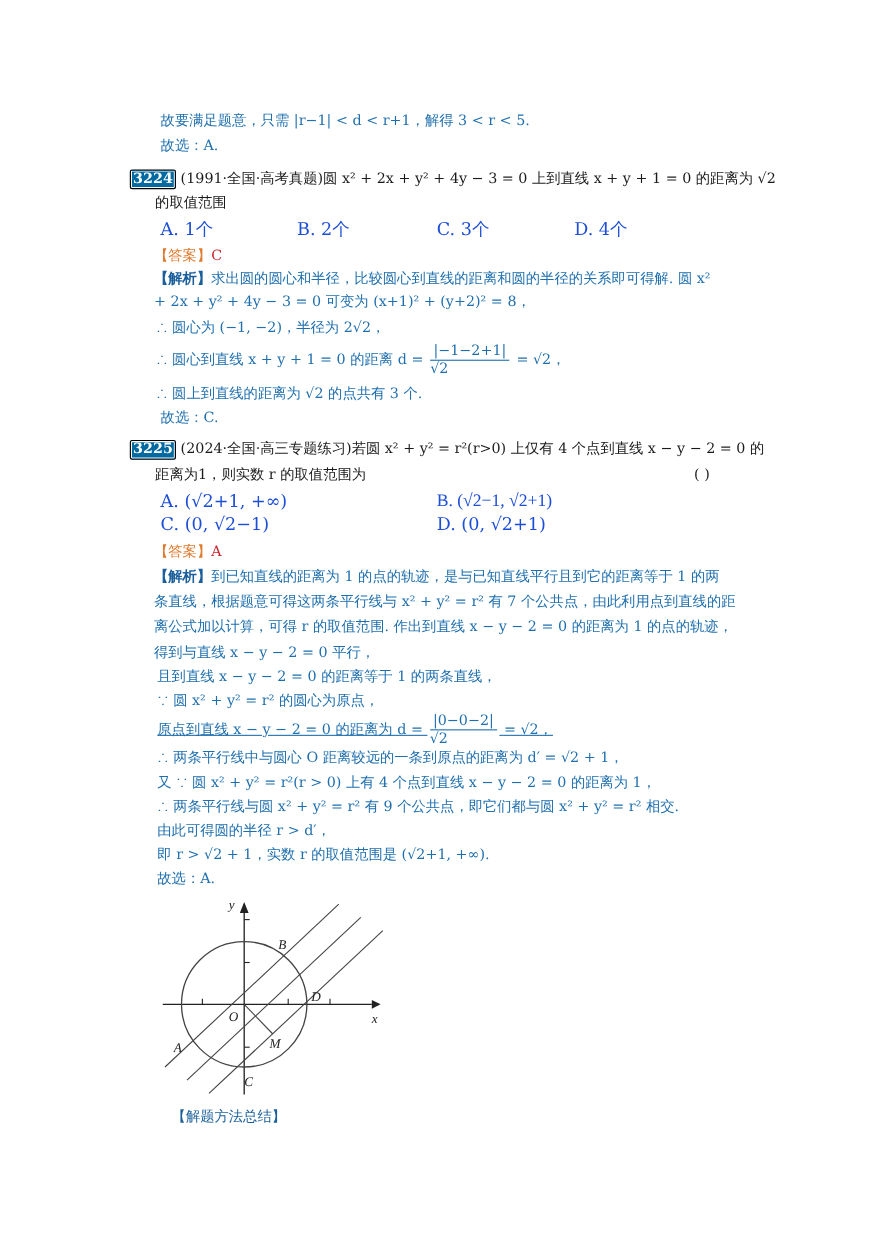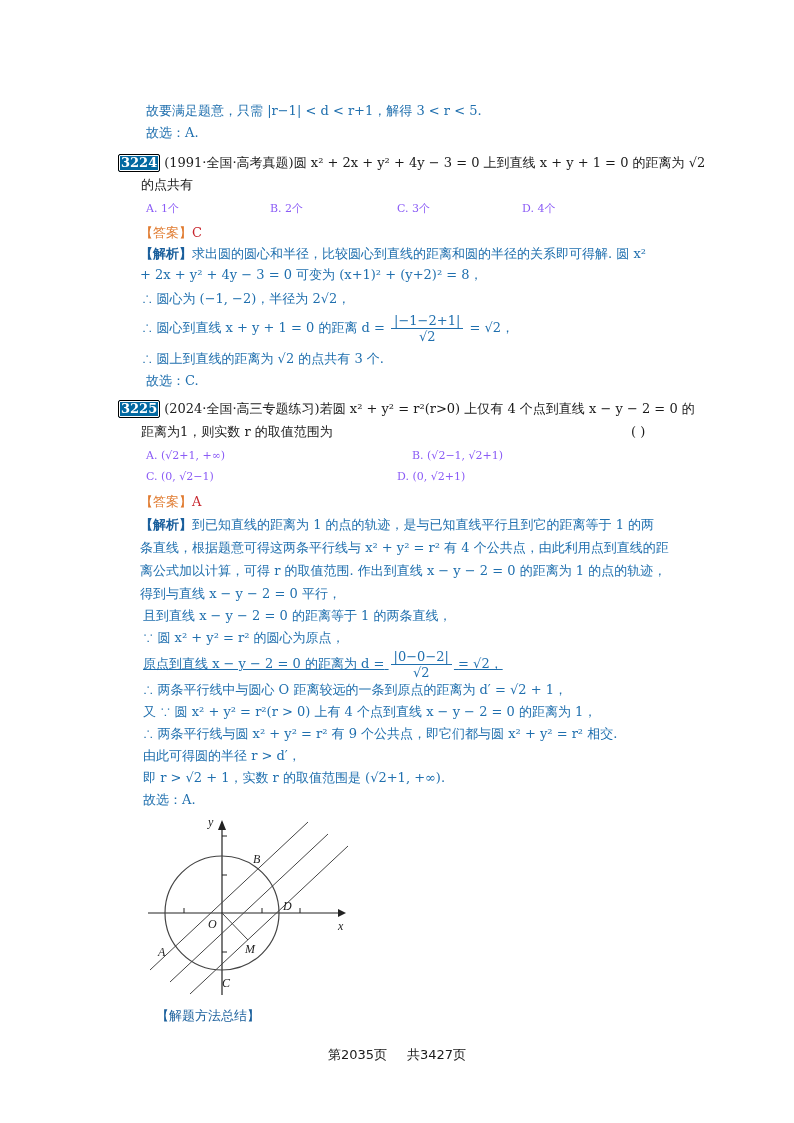--- a/index.html
+++ b/index.html
@@ -8,41 +8,41 @@
   .page { position: absolute; left: 0; top: 0; width: 794px; height: 1123px; }
   .line { position: absolute; white-space: nowrap; font-size: 13px; line-height: 18px; }
   .blue { color: #1f6fae; }
   .black { color: #1a1a1a; }
   .orange { color: #e07a2e; }
   .red { color: #c8262e; }
   .bold-blue { color: #1a5f9c; font-weight: bold; }
   .badge { display: inline-block; background: #0369a1; color: #ffffff; font-weight: bold;
            font-size: 13px; line-height: 16px; padding: 0 2px; border: 1px solid #000;
            border-radius: 2px; box-shadow: inset 0 0 0 1px #ffffff; margin-right: 4px; }
-  .opt { position: absolute; white-space: nowrap; font-size: 11px; line-height: 18px; color: #8b5cf6; }
-  .frac { display: inline-block; vertical-align: middle; text-align: center; margin: 0 2px; }
+  .opt { position: absolute; white-space: nowrap; font-size: 16px; line-height: 18px; color: #1d4ed8; }
+  .frac { display: inline-block; vertical-align: middle; text-align: left; margin: 0 2px; }
   .frac .num { display: block; border-bottom: 1px solid currentColor; padding: 0 3px; line-height: 15px; }
   .frac .den { display: block; line-height: 15px; }
   .footer { position: absolute; top: 1046px; left: 0; width: 794px; text-align: center;
             font-size: 13px; color: #1a1a1a; font-family: "DejaVu Sans", "Liberation Sans", sans-serif; }
   .footer span { margin: 0 10px; }
   .figure { position: absolute; left: 140px; top: 810px; width: 220px; height: 190px; }
 </style>
 </head>
 <body>
 
 <div class="page">
 
   <div class="line blue" style="left:146px; top:102px;">故要满足题意，只需 |r−1| &lt; d &lt; r+1，解得 3 &lt; r &lt; 5.</div>
   <div class="line blue" style="left:146px; top:124px;">故选：A.</div>
 
   <div class="line black" style="left:118px; top:154px;">
     <span class="badge">3224</span><span>(1991·全国·高考真题)圆 x² + 2x + y² + 4y − 3 = 0 上到直线 x + y + 1 = 0 的距离为 √2</span>
   </div>
-  <div class="line black" style="left:141px; top:176px;">的点共有</div>
+  <div class="line black" style="left:141px; top:176px;">的取值范围</div>
 
   <div class="opt" style="left:146px; top:200px;">A. 1个</div>
   <div class="opt" style="left:270px; top:200px;">B. 2个</div>
   <div class="opt" style="left:397px; top:200px;">C. 3个</div>
   <div class="opt" style="left:522px; top:200px;">D. 4个</div>
 
   <div class="line" style="left:140px; top:224px;">
     <span class="orange">【答案】</span><span class="red">C</span>
   </div>
   <div class="line blue" style="left:140px; top:245px;">
@@ -61,31 +61,31 @@
   <div class="line blue" style="left:142px; top:350px;">∴ 圆上到直线的距离为 √2 的点共有 3 个.</div>
   <div class="line blue" style="left:146px; top:372px;">故选：C.</div>
 
   <div class="line black" style="left:118px; top:400px;">
     <span class="badge">3225</span><span>(2024·全国·高三专题练习)若圆 x² + y² = r²(r&gt;0) 上仅有 4 个点到直线 x − y − 2 = 0 的</span>
   </div>
   <div class="line black" style="left:141px; top:423px;">距离为1，则实数 r 的取值范围为</div>
   <div class="line black" style="left:631px; top:423px;">(        )</div>
 
   <div class="opt" style="left:146px; top:447px;">A. (√2+1, +∞)</div>
-  <div class="opt" style="left:412px; top:447px;">B. (√2−1, √2+1)</div>
+  <div class="opt" style="left:397px; top:447px;font-family:Liberation Serif, serif;">B. (√2−1, √2+1)</div>
   <div class="opt" style="left:146px; top:468px;">C. (0, √2−1)</div>
   <div class="opt" style="left:397px; top:468px;">D. (0, √2+1)</div>
 
   <div class="line" style="left:140px; top:493px;">
     <span class="orange">【答案】</span><span class="red">A</span>
   </div>
   <div class="line blue" style="left:140px; top:516px;">
     <span class="bold-blue">【解析】</span><span>到已知直线的距离为 1 的点的轨迹，是与已知直线平行且到它的距离等于 1 的两</span>
   </div>
-  <div class="line blue" style="left:140px; top:539px;">条直线，根据题意可得这两条平行线与 x² + y² = r² 有 4 个公共点，由此利用点到直线的距</div>
+  <div class="line blue" style="left:140px; top:539px;">条直线，根据题意可得这两条平行线与 x² + y² = r² 有 7 个公共点，由此利用点到直线的距</div>
   <div class="line blue" style="left:140px; top:562px;">离公式加以计算，可得 r 的取值范围.  作出到直线 x − y − 2 = 0 的距离为 1 的点的轨迹，</div>
   <div class="line blue" style="left:140px; top:585px;">得到与直线 x − y − 2 = 0 平行，</div>
   <div class="line blue" style="left:143px; top:607px;">且到直线 x − y − 2 = 0 的距离等于 1 的两条直线，</div>
   <div class="line blue" style="left:143px; top:629px;text-align:right;">∵ 圆 x² + y² = r² 的圆心为原点，</div>
   <div class="line blue" style="left:143px; top:648px; line-height:32px;text-decoration:underline;">
     <span>原点到直线 x − y − 2 = 0 的距离为 d =</span>
     <span class="frac">
       <span class="num">|0−0−2|</span>
       <span class="den">√2</span>
     </span>
@@ -127,16 +127,13 @@
       <text x="18" y="146" font-size="12" font-style="italic" font-family="Liberation Serif, serif" fill="#222">A</text>
       <text x="113" y="53" font-size="12" font-style="italic" font-family="Liberation Serif, serif" fill="#222">B</text>
       <text x="82" y="177" font-size="12" font-style="italic" font-family="Liberation Serif, serif" fill="#222">C</text>
       <text x="143" y="100" font-size="12" font-style="italic" font-family="Liberation Serif, serif" fill="#222">D</text>
       <text x="105" y="143" font-size="12" font-style="italic" font-family="Liberation Serif, serif" fill="#222">M</text>
     </svg>
   </div>
 
   <div class="line bold-blue" style="left:156px; top:1007px; font-weight:normal;">【解题方法总结】</div>
 
-  <div class="footer">
-    <span>第2035页</span><span>共3427页</span>
-  </div>
 </div>
 
 </body></html>

